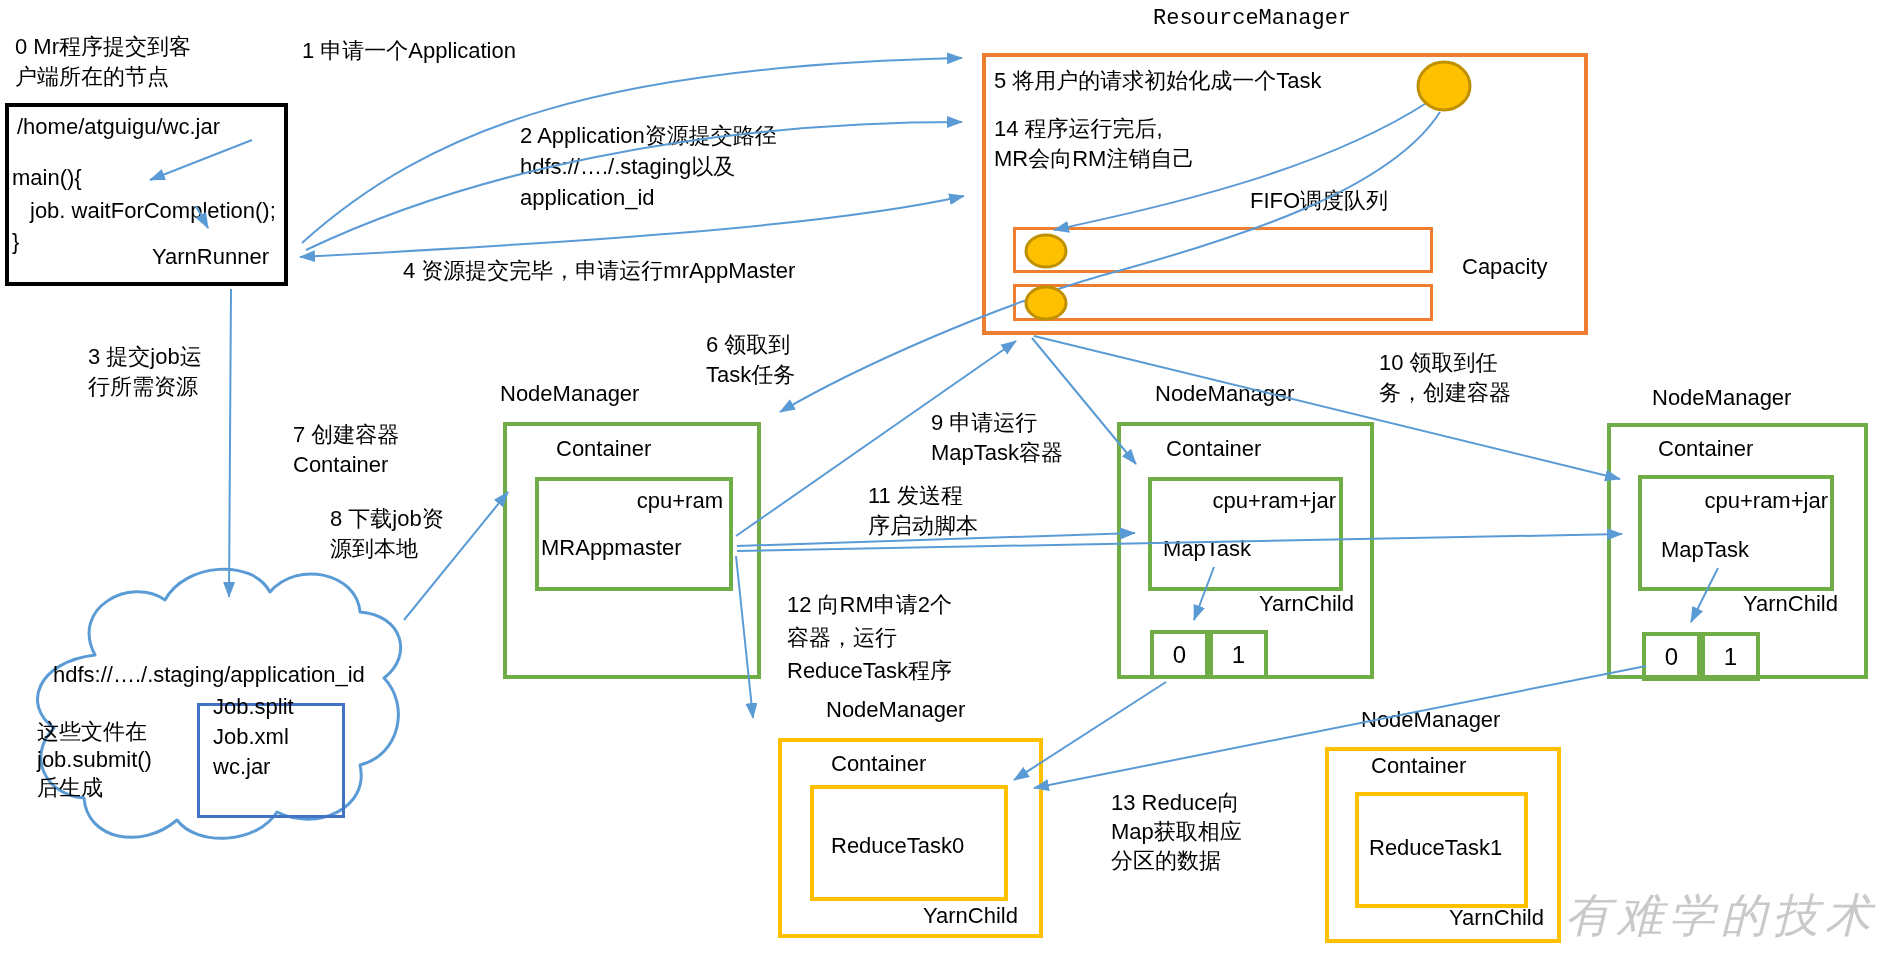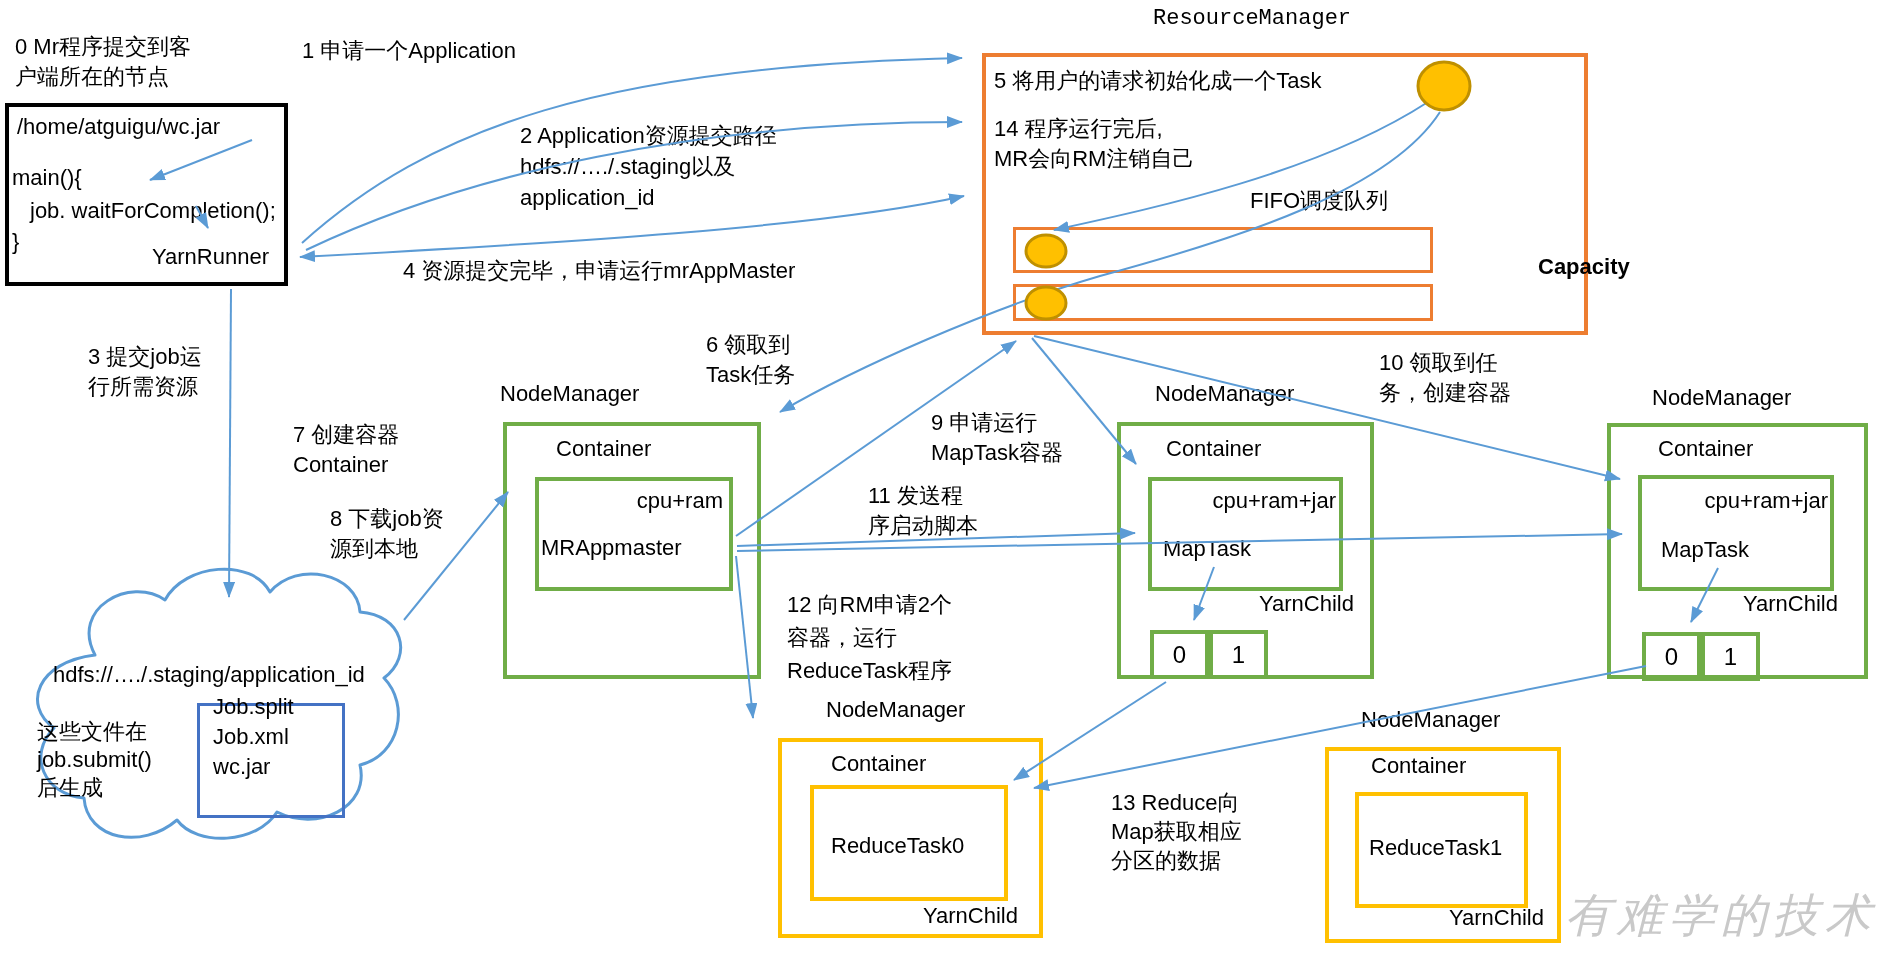--- a/index.html
+++ b/index.html
@@ -68,21 +68,21 @@
   <div class="lbl" style="left:1153px;top:4px;font-family:Liberation Mono, monospace;">ResourceManager</div>
   <div class="box b-orange" style="left:982px;top:53px;width:606px;height:282px;"></div>
   <div class="lbl" style="left:994px;top:66px;">5 将用户的请求初始化成一个Task</div>
   <div class="lbl" style="left:994px;top:114px;">
     <div>14 程序运行完后,</div>
     <div>MR会向RM注销自己</div>
   </div>
   <div class="lbl" style="left:1250px;top:186px;">FIFO调度队列</div>
   <div class="box b-orange3" style="left:1013px;top:227px;width:420px;height:46px;"></div>
   <div class="box b-orange3" style="left:1013px;top:284px;width:420px;height:37px;"></div>
-  <div class="lbl" style="left:1538px;top:252px;font-weight:bold;">Capacity</div>
+  <div class="lbl" style="left:1462px;top:252px;">Capacity</div>
 
   <div class="lbl" style="left:500px;top:379px;">NodeManager</div>
   <div class="box b-green" style="left:503px;top:422px;width:258px;height:257px;"></div>
   <div class="lbl" style="left:556px;top:434px;">Container</div>
   <div class="box b-green" style="left:535px;top:477px;width:198px;height:114px;"></div>
   <div class="lbl ralign" style="left:535px;top:486px;width:188px;">cpu+ram</div>
   <div class="lbl" style="left:541px;top:533px;">MRAppmaster</div>
 
   <div class="lbl" style="left:293px;top:420px;">
     <div>7 创建容器</div>

